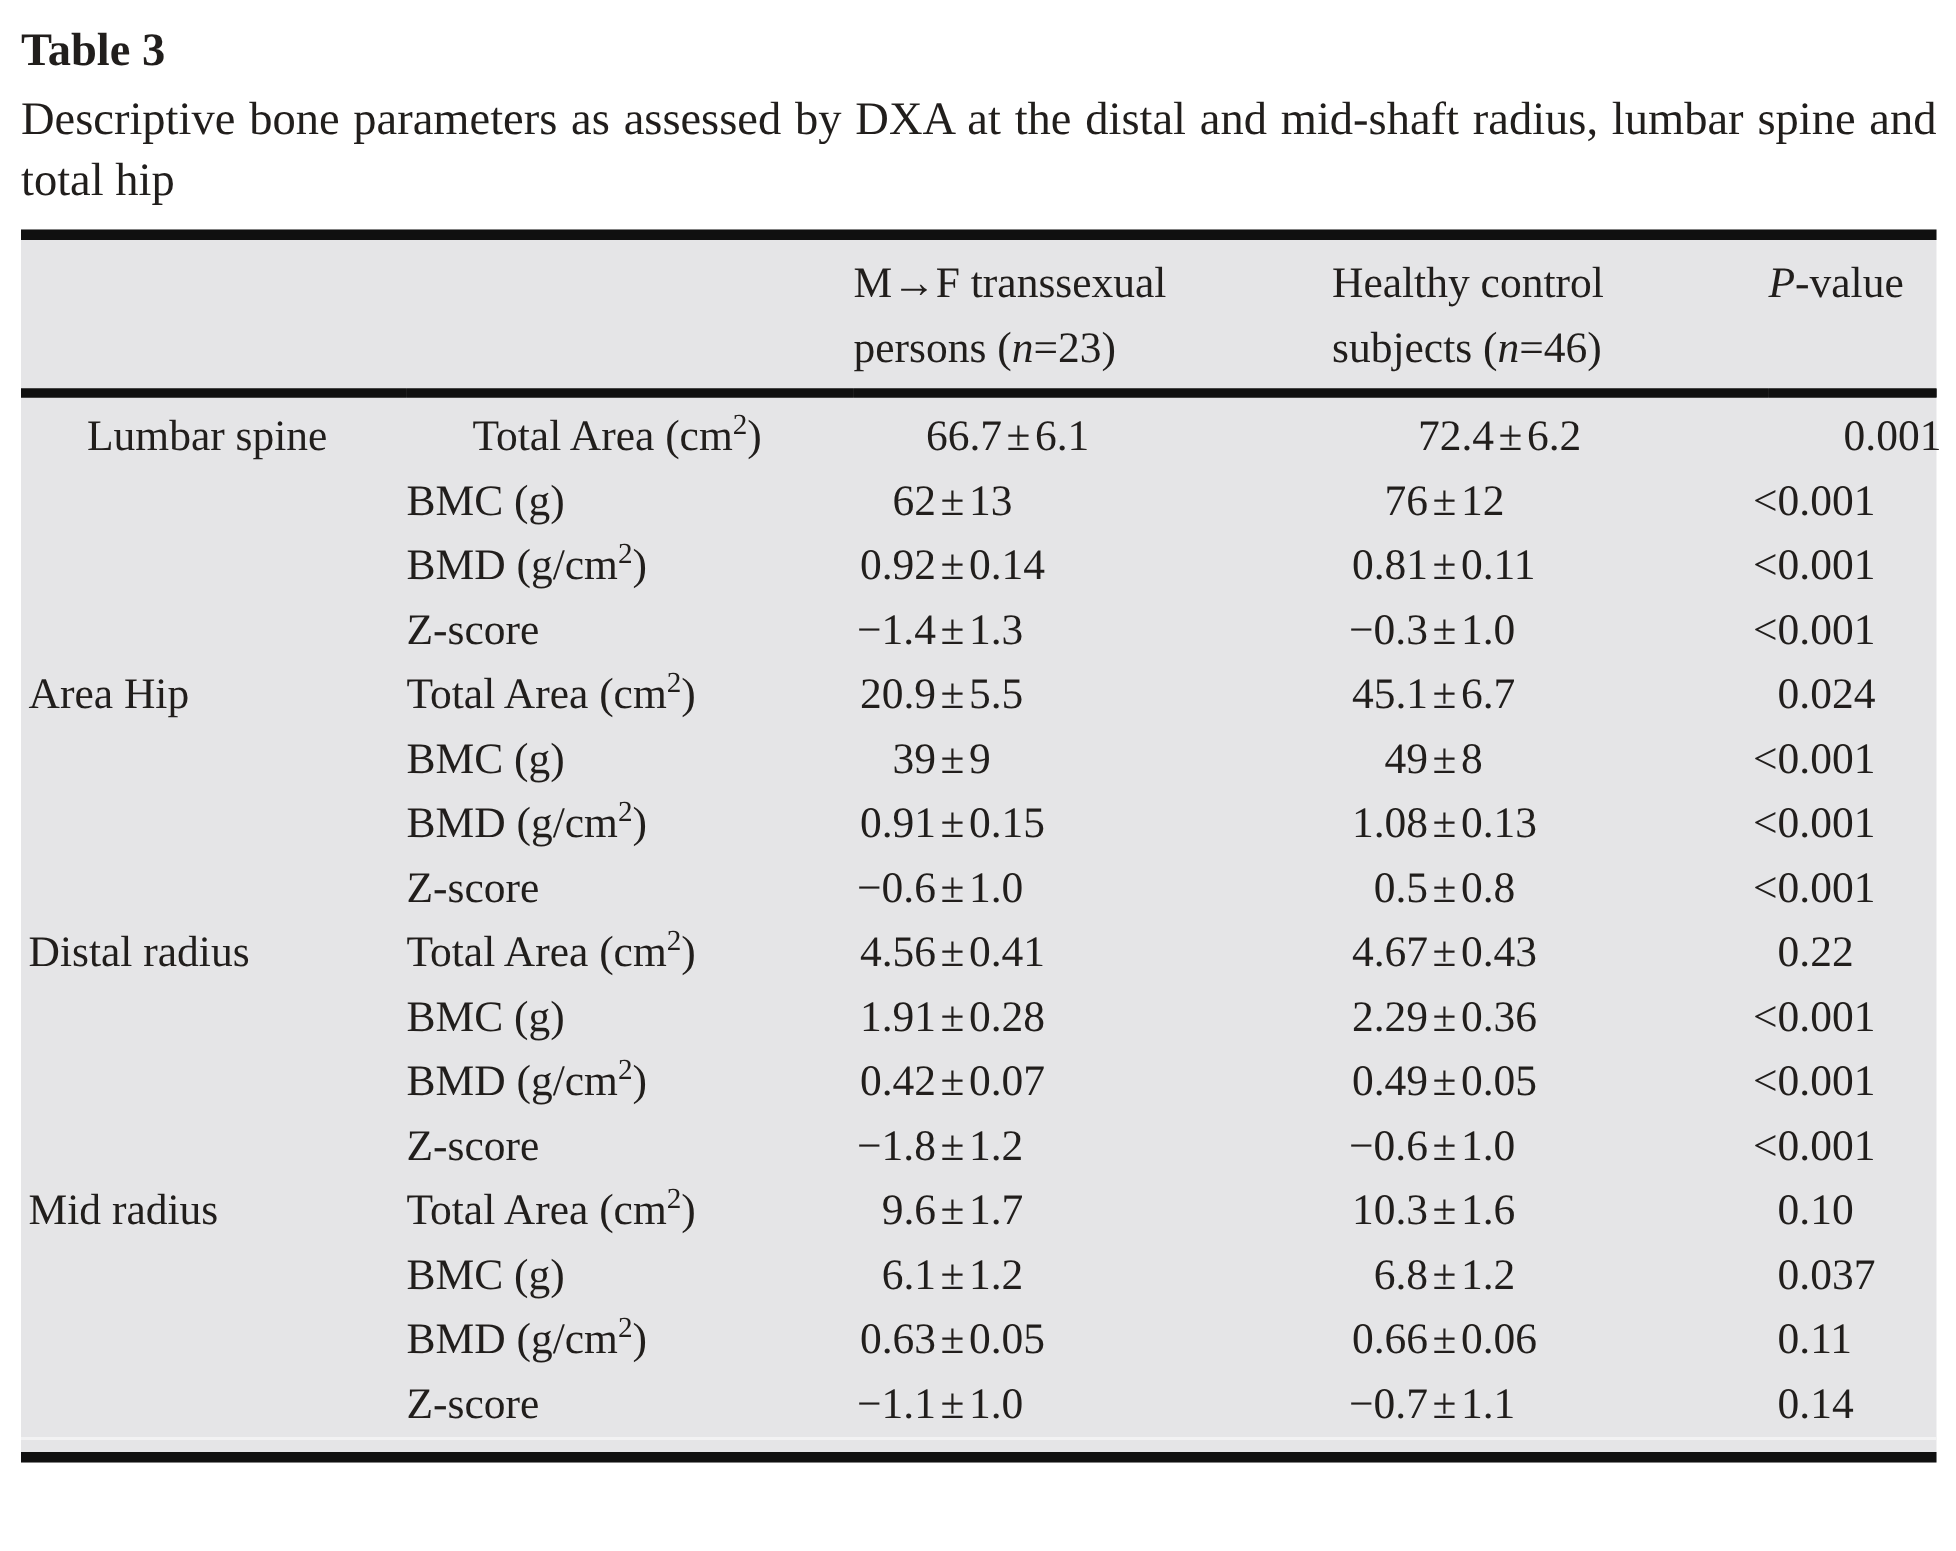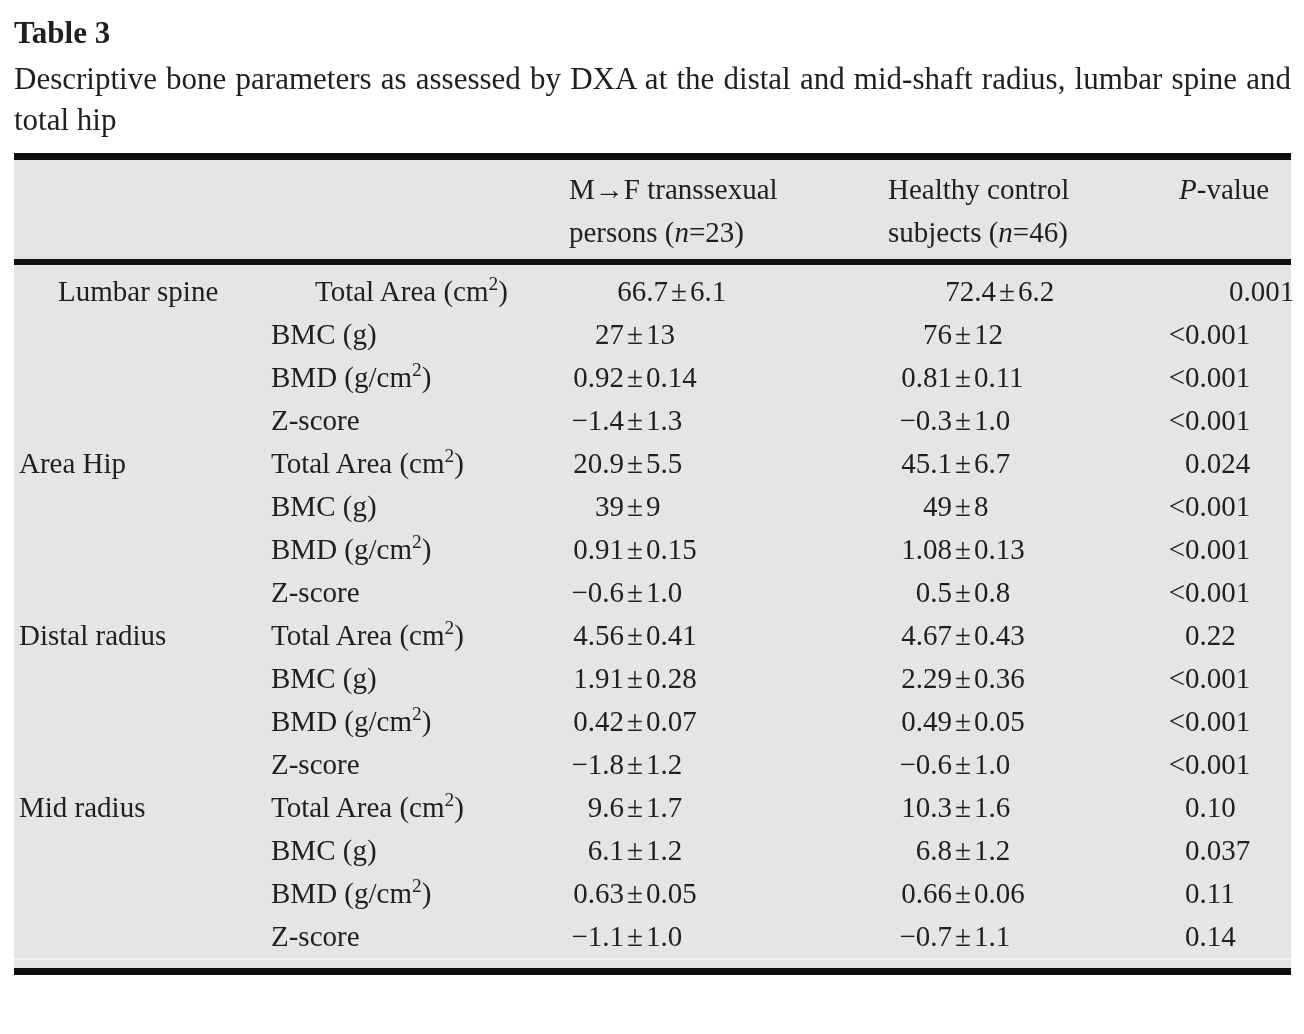--- a/index.html
+++ b/index.html
@@ -67,21 +67,21 @@
         <tr class="first">
           <td class="c-group">Lumbar spine</td>
           <td class="c-param"><span>Total Area (cm</span><sup>2</sup><span>)</span></td>
           <td class="c-val"><span class="mean">66.7</span><span class="pm">±</span><span>6.1</span></td>
           <td class="c-val"><span class="mean mean-hc">72.4</span><span class="pm">±</span><span>6.2</span></td>
           <td class="c-p"><span class="pwrap"><span class="plt"></span><span>0.001</span></span></td>
         </tr>
         <tr>
           <td class="c-group"></td>
           <td class="c-param"><span>BMC (g)</span><sup></sup><span></span></td>
-          <td class="c-val"><span class="mean">27</span><span class="pm">±</span><span>13</span></td>
+          <td class="c-val"><span class="mean">62</span><span class="pm">±</span><span>13</span></td>
           <td class="c-val"><span class="mean mean-hc">76</span><span class="pm">±</span><span>12</span></td>
           <td class="c-p"><span class="pwrap"><span class="plt">&lt;</span><span>0.001</span></span></td>
         </tr>
         <tr>
           <td class="c-group"></td>
           <td class="c-param"><span>BMD (g/cm</span><sup>2</sup><span>)</span></td>
           <td class="c-val"><span class="mean">0.92</span><span class="pm">±</span><span>0.14</span></td>
           <td class="c-val"><span class="mean mean-hc">0.81</span><span class="pm">±</span><span>0.11</span></td>
           <td class="c-p"><span class="pwrap"><span class="plt">&lt;</span><span>0.001</span></span></td>
         </tr>

